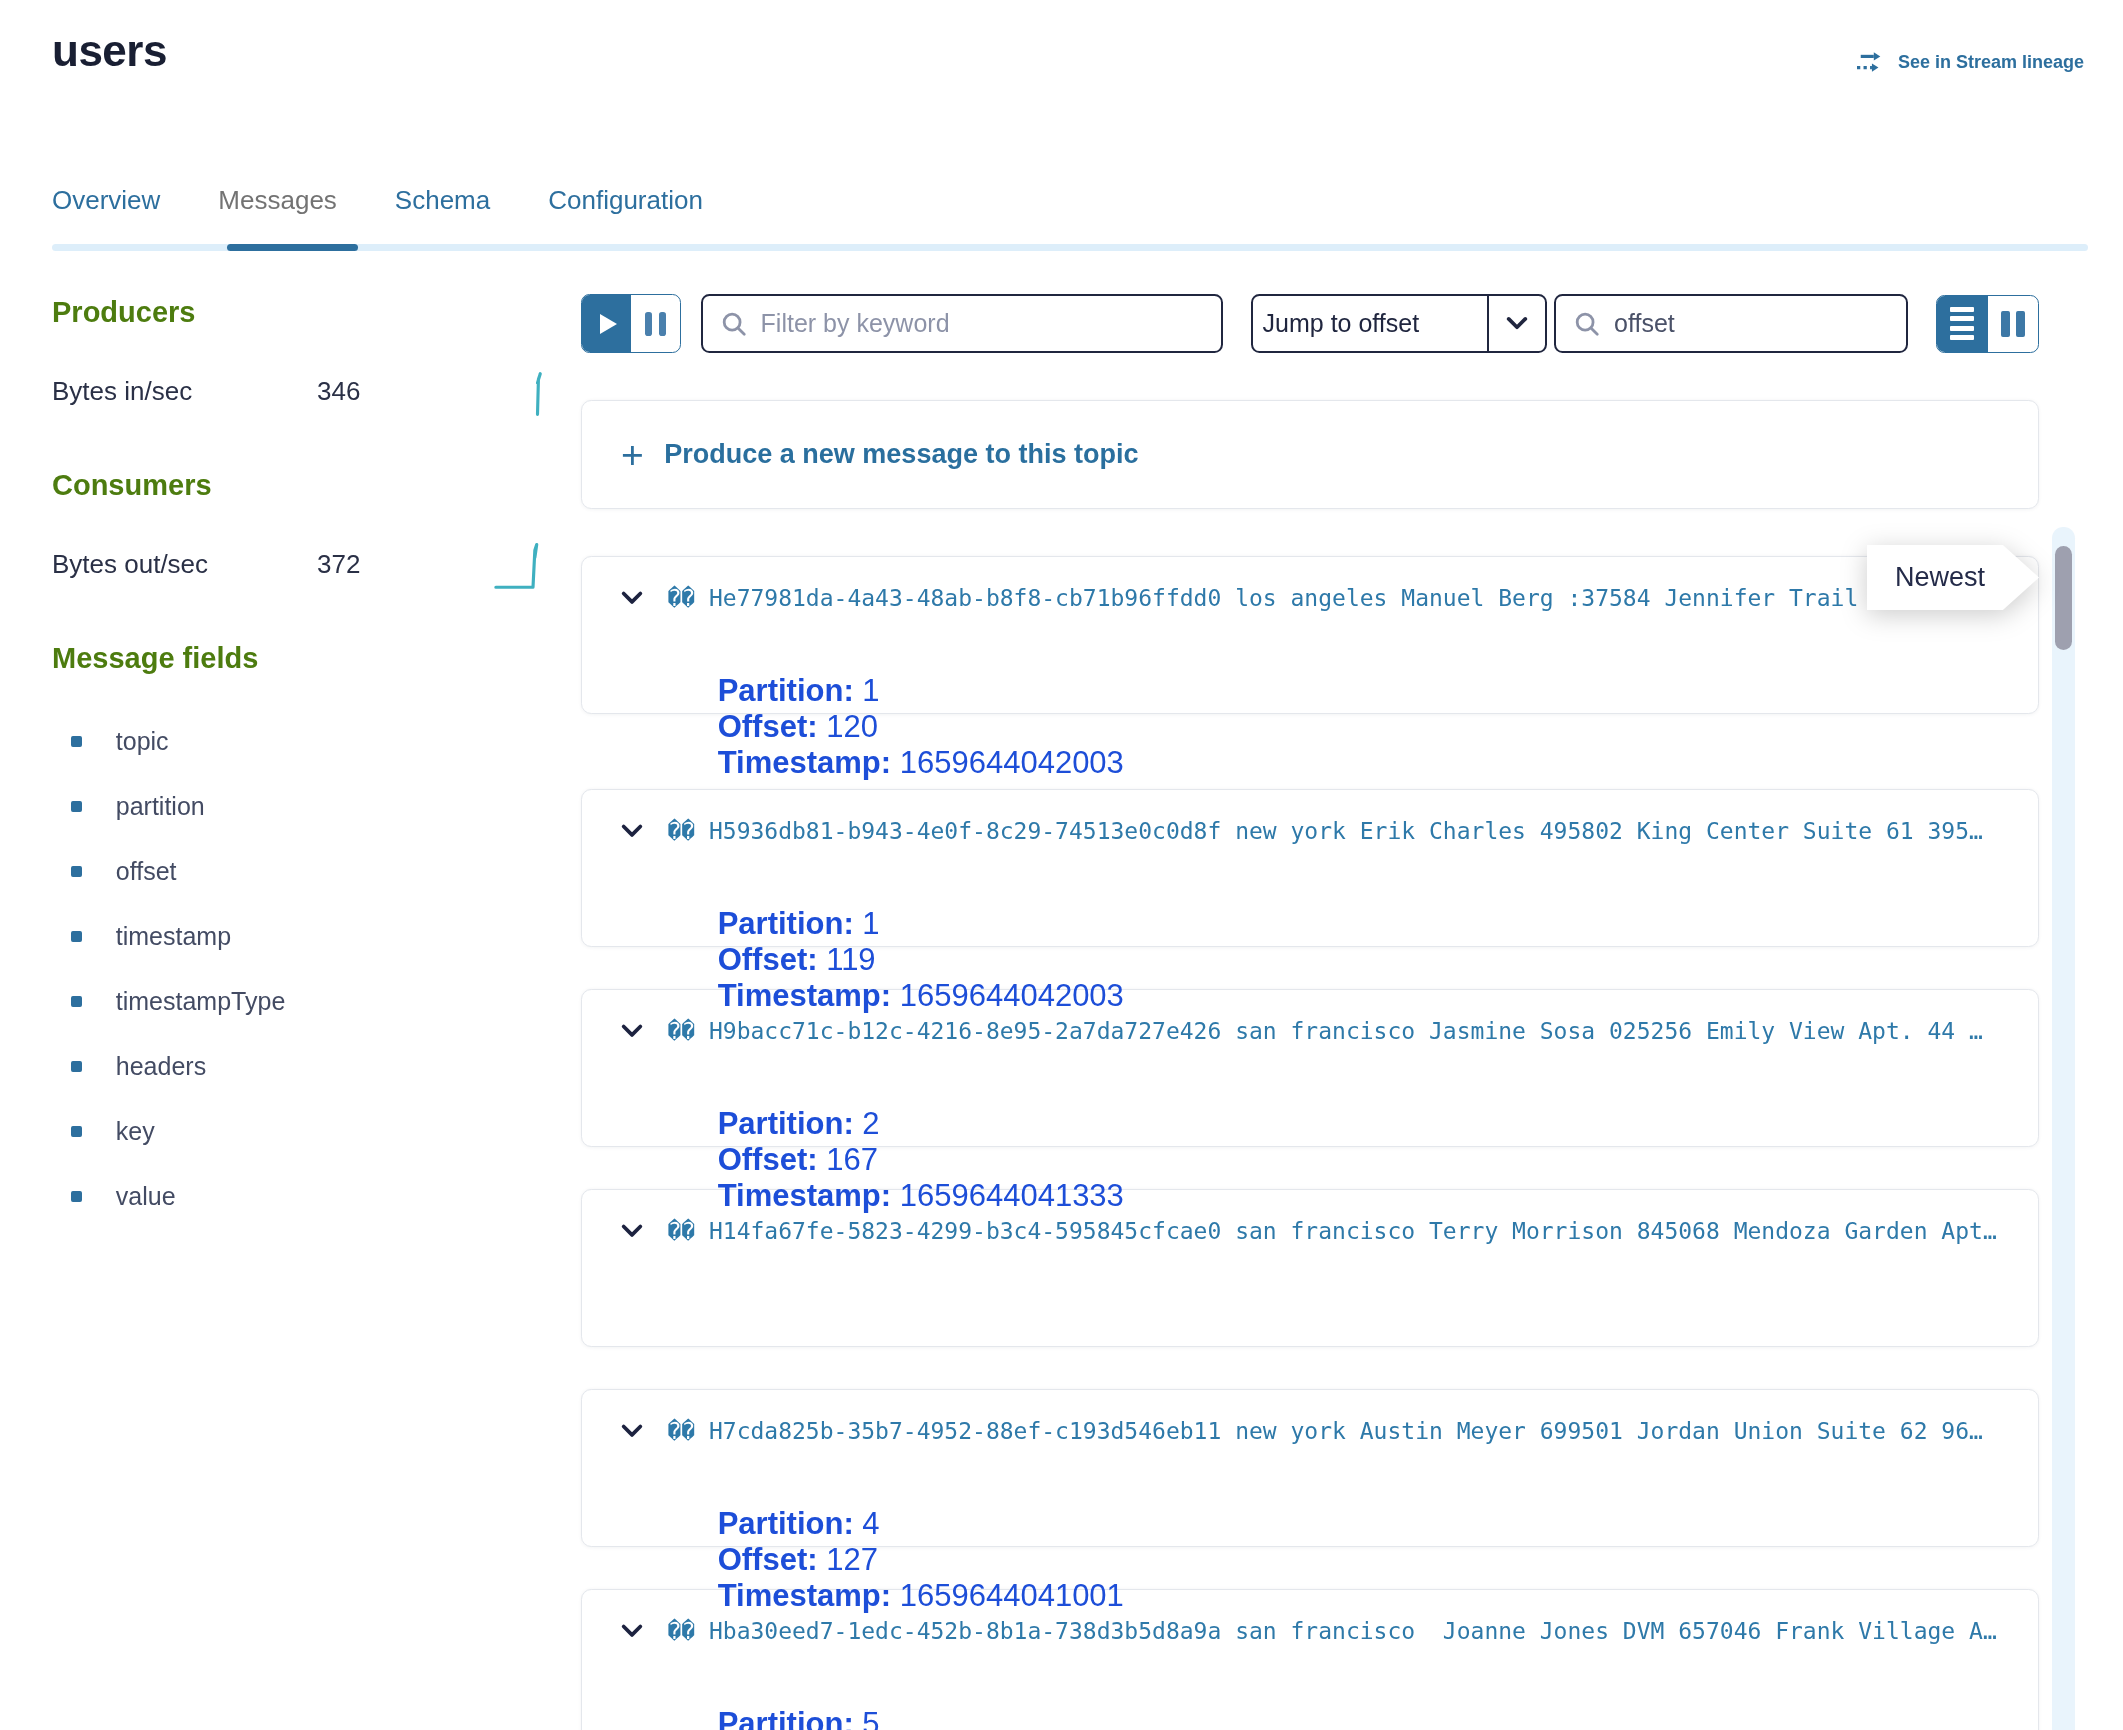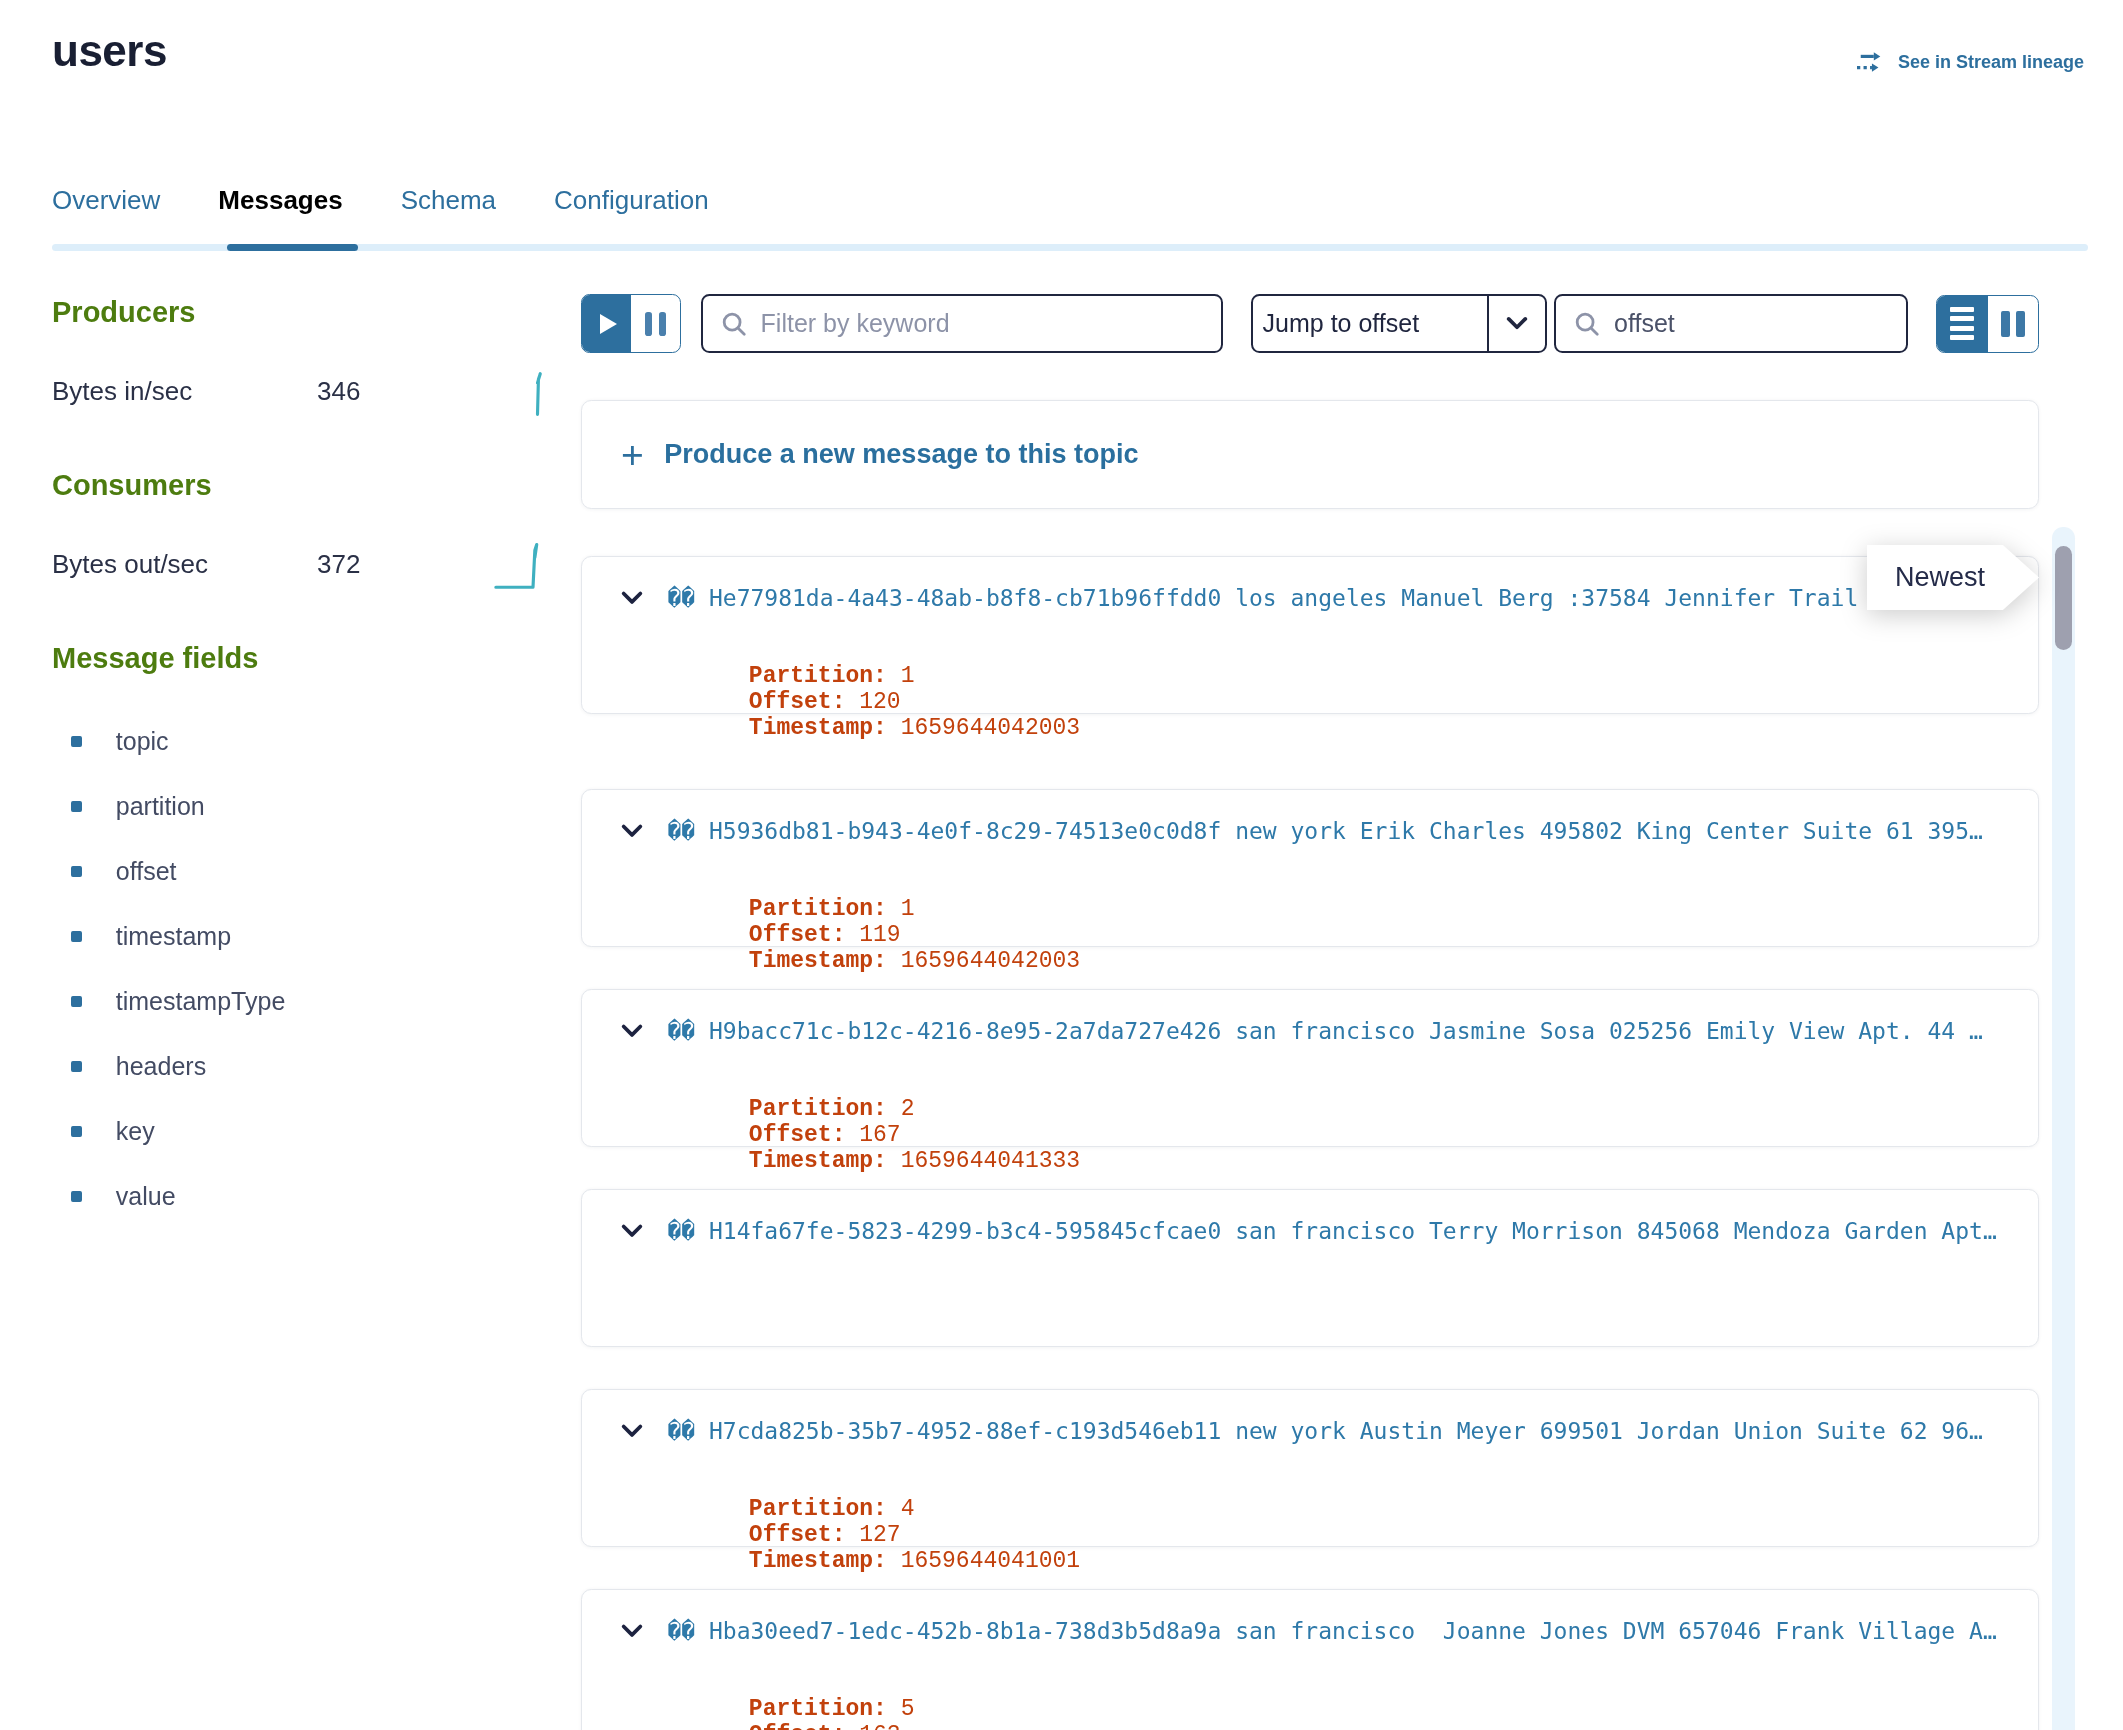--- a/index.html
+++ b/index.html
@@ -8,21 +8,21 @@
 
   
   .page-title { position: absolute; left: 52px; top: 26px; font-size: 44px; font-weight: bold;
                 letter-spacing: -0.5px; color: #191f33; }
   .lineage-link { position: absolute; right: 39px; top: 48px; display: flex; align-items: center; gap: 11.2px;
                   color: #2d6f9e; font-size: 18px; font-weight: bold; cursor: pointer; }
 
   
   .tabs { position: absolute; left: 52px; top: 185px; display: flex; gap: 58px; font-size: 26px; }
   .tab { color: #2d6f9e; padding-bottom: 24px; cursor: pointer; }
-  .tab.active { color: #000000; font-weight: bold; text-align: center; }
+  .tab.active { color: #737373; font-weight: normal; text-align: center; }
   .tab-track { position: absolute; left: 52px; top: 244px; width: 2036px; height: 6.5px;
                background: #ddeefa; border-radius: 3.7px; }
   .tab-track .active-seg { position: absolute; left: 175px; top: 0; width: 131px; height: 6.5px;
                background: #2d6f9e; border-radius: 3.7px; }
 
   
   .sidebar { position: absolute; left: 52px; top: 296px; width: 494px; }
   .side-heading { font-size: 29px; font-weight: bold; color: #4d7c0f; }
   .metric-row { position: relative; display: flex; align-items: center; margin: 39px 0 54px 0; height: 47px; gap: 36px; }
   .metric-label { font-size: 26px; color: #2a3046; width: 229px; }
@@ -78,22 +78,22 @@
                   padding: 0 39px; cursor: pointer; }
   .plus-glyph { font-size: 39px; font-weight: normal; color: #2d6f9e; margin-right: 20.5px; line-height: 1; }
   .produce-label { font-size: 27px; font-weight: bold; color: #2a6f9e; }
 
   .msg-row { height: 158px; margin-bottom: 42px; padding: 28px 37px; cursor: pointer; }
   .msg-row.first { margin-bottom: 75px; }
   .msg-line1 { display: flex; align-items: center; overflow: hidden; white-space: nowrap; }
   .row-chevron { flex: none; margin-right: 22.4px; display: flex; }
   .msg-text { font-family: "DejaVu Sans Mono", monospace; font-size: 23px; color: #2e79a9;
               overflow: hidden; white-space: pre; }
-  .msg-meta { margin-top: 26px; margin-left: 47px; font-family: Liberation Mono, monospace;
-              font-size: 23px; color: #c2410c; white-space: pre; }
+  .msg-meta { margin-top: 26px; margin-left: 47px; font-family: Liberation Sans, sans-serif;
+              font-size: 31px; color: #1d4ed8; white-space: pre; }
   .meta-group { margin-right: 54px; }
   .meta-label { font-weight: bold; }
 
   
   .newest-tip { position: absolute; left: 1867px; top: 545px; width: 172px; height: 65px;
                 filter: drop-shadow(0 5.6px 13px rgba(0,0,0,0.20)); z-index: 5; }
   .newest-tip .shape { width: 100%; height: 100%; background: #ffffff; display: flex; align-items: center;
                 padding-left: 28px; font-size: 27px; color: #242b49;
                 clip-path: polygon(0 0, 79% 0, 100% 50%, 79% 100%, 0 100%); }
 

